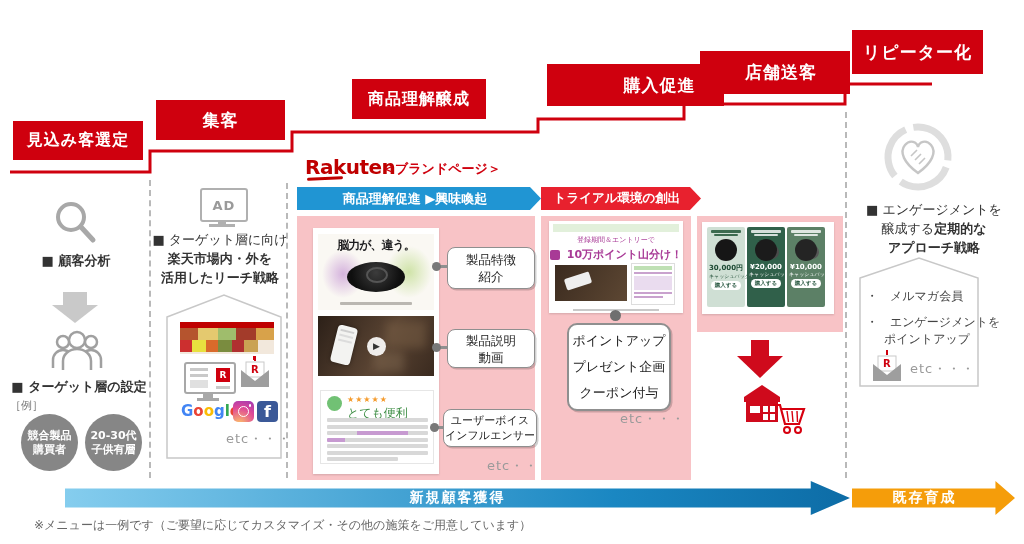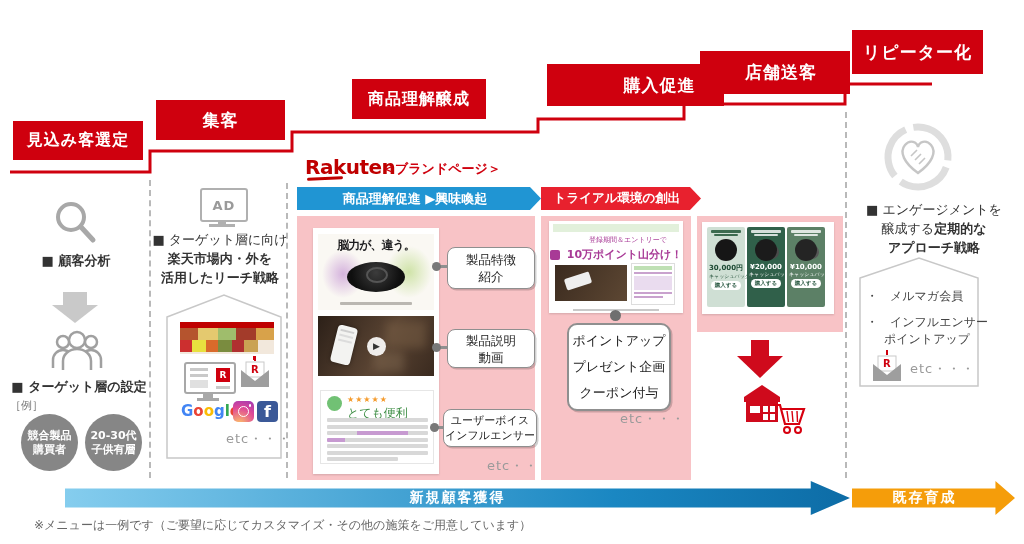--- a/index.html
+++ b/index.html
@@ -190,21 +190,21 @@
   <div class="conn-dot" style="left:430px;top:423px;"></div>
   <div class="callout" style="left:443px;top:409px;width:92px;height:36px;font-size:11px;line-height:15px;">
     <span>ユーザーボイス</span>
     <span>インフルエンサー</span>
   </div>
   <div class="etc" style="left:487px;top:457px;">etc・・・</div>
 
   <div class="pink" style="left:541px;width:150px;height:264px;"></div>
   <div class="wcard" style="left:549px;top:221px;width:134px;height:92px;">
     <div style="position:absolute;left:4px;top:3px;right:4px;height:8px;background:#e2f0db;"></div>
-    <div style="position:absolute;left:12px;top:14px;width:100%;text-align:center;font-size:7px;color:#a83a96;">登録期間＆エントリーで</div>
+    <div style="position:absolute;left:0;top:14px;width:100%;text-align:center;font-size:7px;color:#a83a96;">登録期間＆エントリーで</div>
     <div style="position:absolute;left:0;top:23px;width:100%;text-align:center;">
       <span style="display:inline-block;width:10px;height:10px;background:#a83a96;border-radius:2px;vertical-align:middle;margin-right:2px;"></span>
       <span style="font-size:11px;font-weight:900;color:#a83a96;vertical-align:middle;white-space:nowrap;">10万ポイント山分け！</span>
     </div>
     <div style="position:absolute;left:6px;top:44px;width:72px;height:36px;background:linear-gradient(120deg,#3b2b1f,#5d4733);">
       <div style="position:absolute;left:10px;top:10px;width:26px;height:12px;background:#efefef;border-radius:2px;transform:rotate(-18deg);"></div>
     </div>
     <div style="position:absolute;left:82px;top:42px;width:44px;height:42px;background:#fff;border:1px solid #ddd;box-sizing:border-box;">
       <div style="margin:2px;height:4px;background:#bfe0b4;"></div>
       <div style="margin:2px;height:2px;background:#c9a2ce;"></div>
@@ -278,21 +278,21 @@
     <div>■ エンゲージメントを</div>
     <div>
       <span>醸成する</span><span style="font-weight:bold;">定期的な</span>
     </div>
     <div style="font-weight:bold;">アプローチ戦略</div>
   </div>
   <svg class="pent" style="left:859px;top:256px;" width="120" height="132">
     <path d="M1,22 L60,2 L119,22 L119,130 L1,130 Z" fill="#fff" stroke="#c8c8c8" stroke-width="1.5"></path>
   </svg>
   <div class="abs" style="left:866px;top:288px;font-size:12px;color:#444;">・　メルマガ会員</div>
-  <div class="abs" style="left:866px;top:314px;font-size:12px;color:#444;">・　インフルエンサー</div>
+  <div class="abs" style="left:866px;top:314px;font-size:12px;color:#444;">・　エンゲージメントを</div>
   <div class="abs" style="left:884px;top:331px;font-size:12px;color:#444;">ポイントアップ</div>
   <svg class="abs" style="left:872px;top:350px;" width="30" height="32">
     <rect x="14" y="0" width="2" height="5" fill="#cf000e"></rect>
     <rect x="6" y="6" width="18" height="15" fill="#fff" stroke="#c9c9c9" stroke-width="1"></rect>
     <text x="11" y="17" font-size="10" font-weight="bold" fill="#cf000e">R</text>
     <polygon points="1,14 15,25 29,14 29,31 1,31" fill="#9e9e9e"></polygon>
   </svg>
   <div class="etc" style="left:910px;top:360px;">etc・・・</div>
 
   <div class="big-arrow" style="left:852px;width:163px;background:#f59d0a;clip-path:polygon(0 22%,88% 22%,88% 0,100% 50%,88% 100%,88% 78%,0 78%);padding-right:18px;box-sizing:border-box;">

